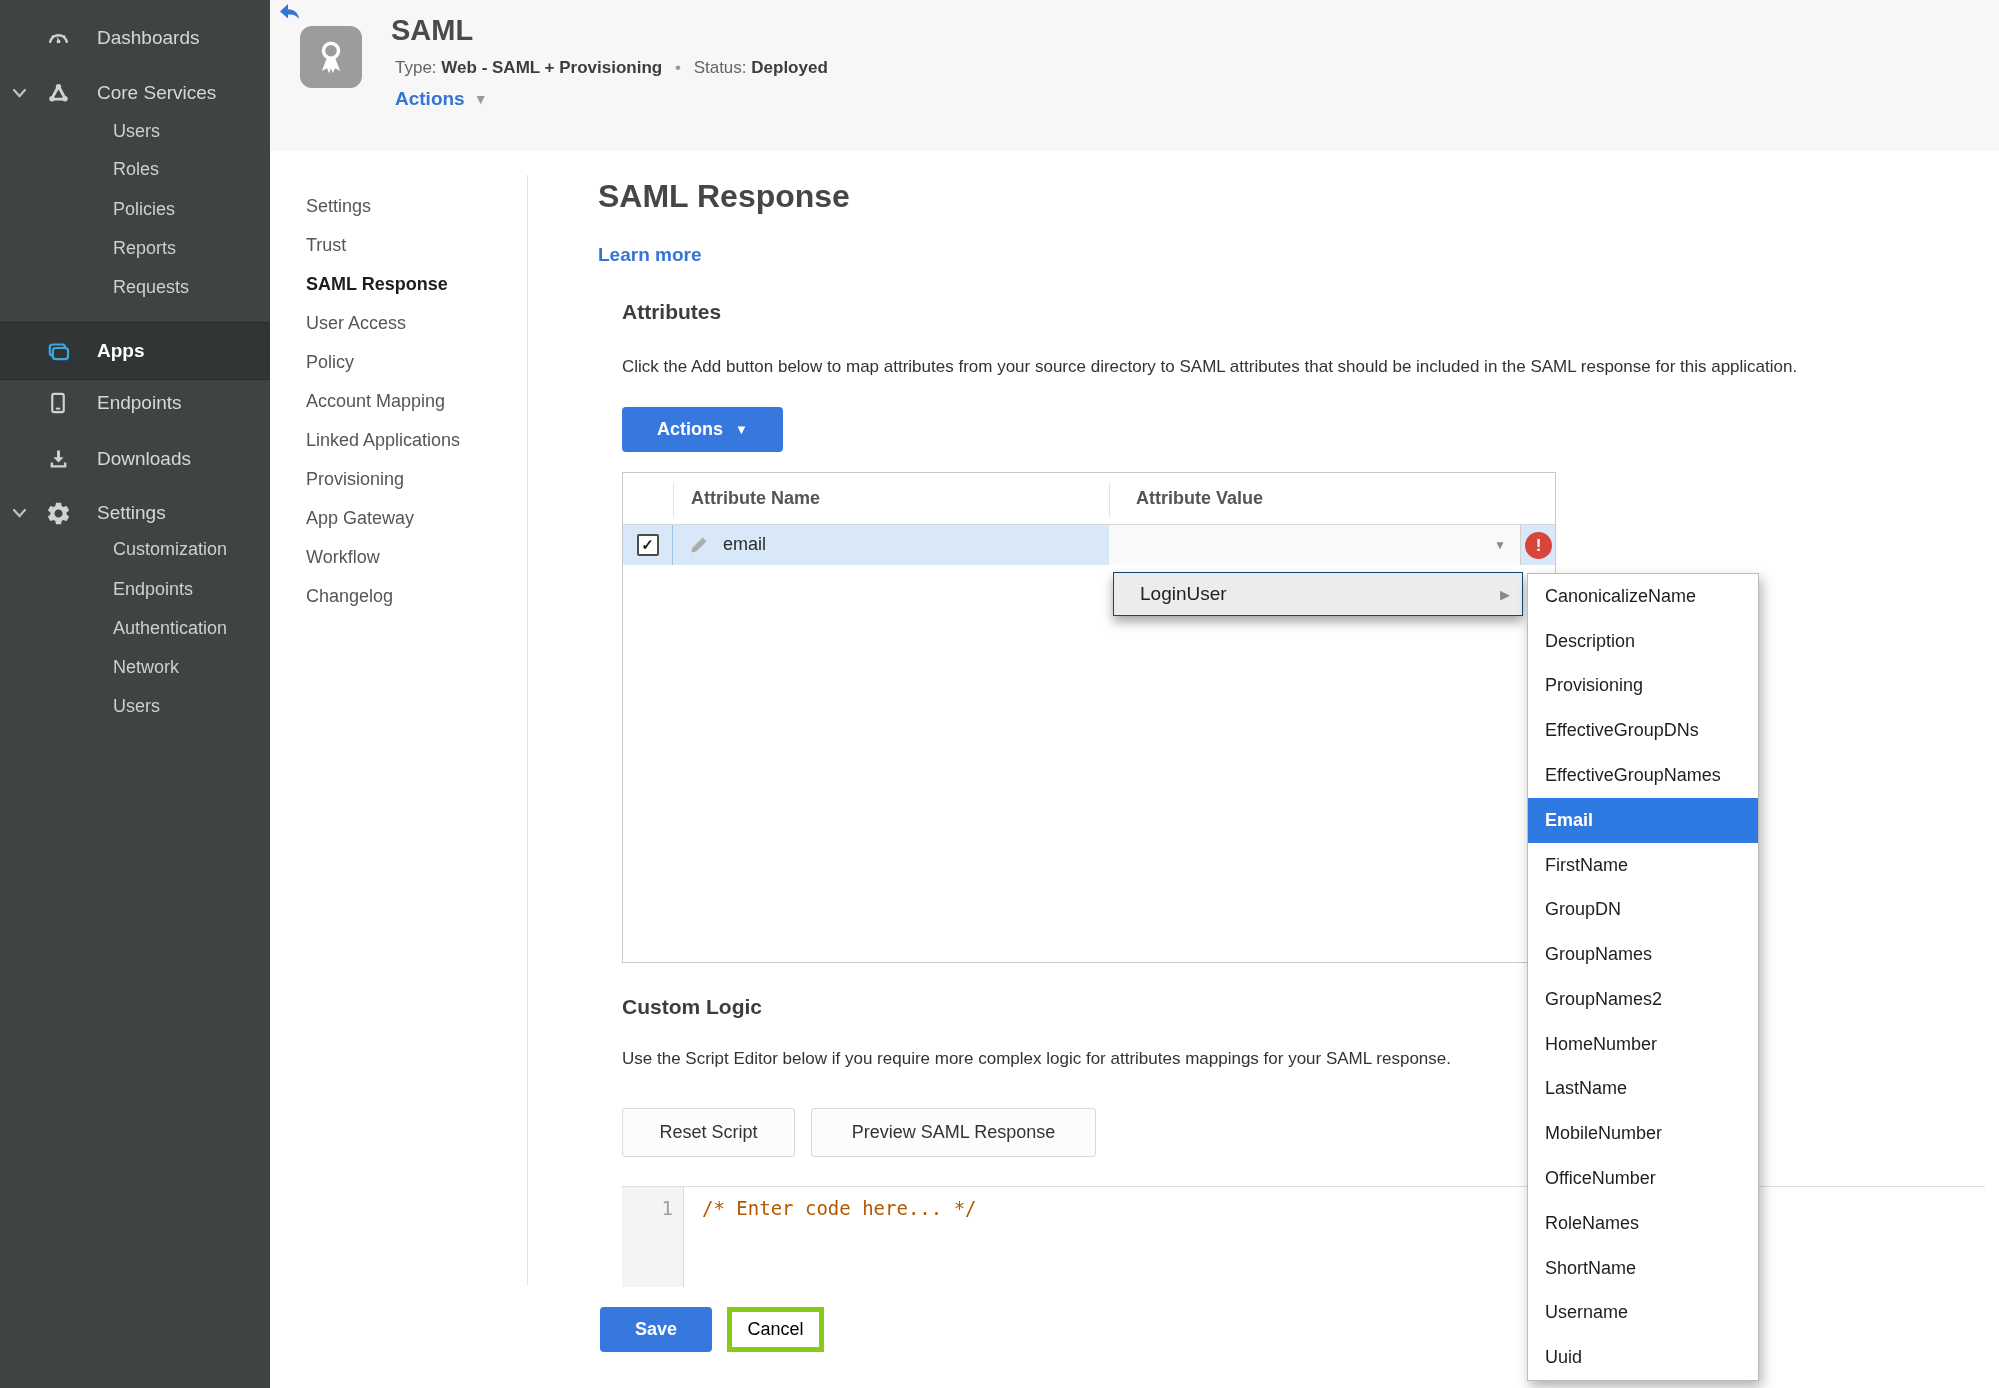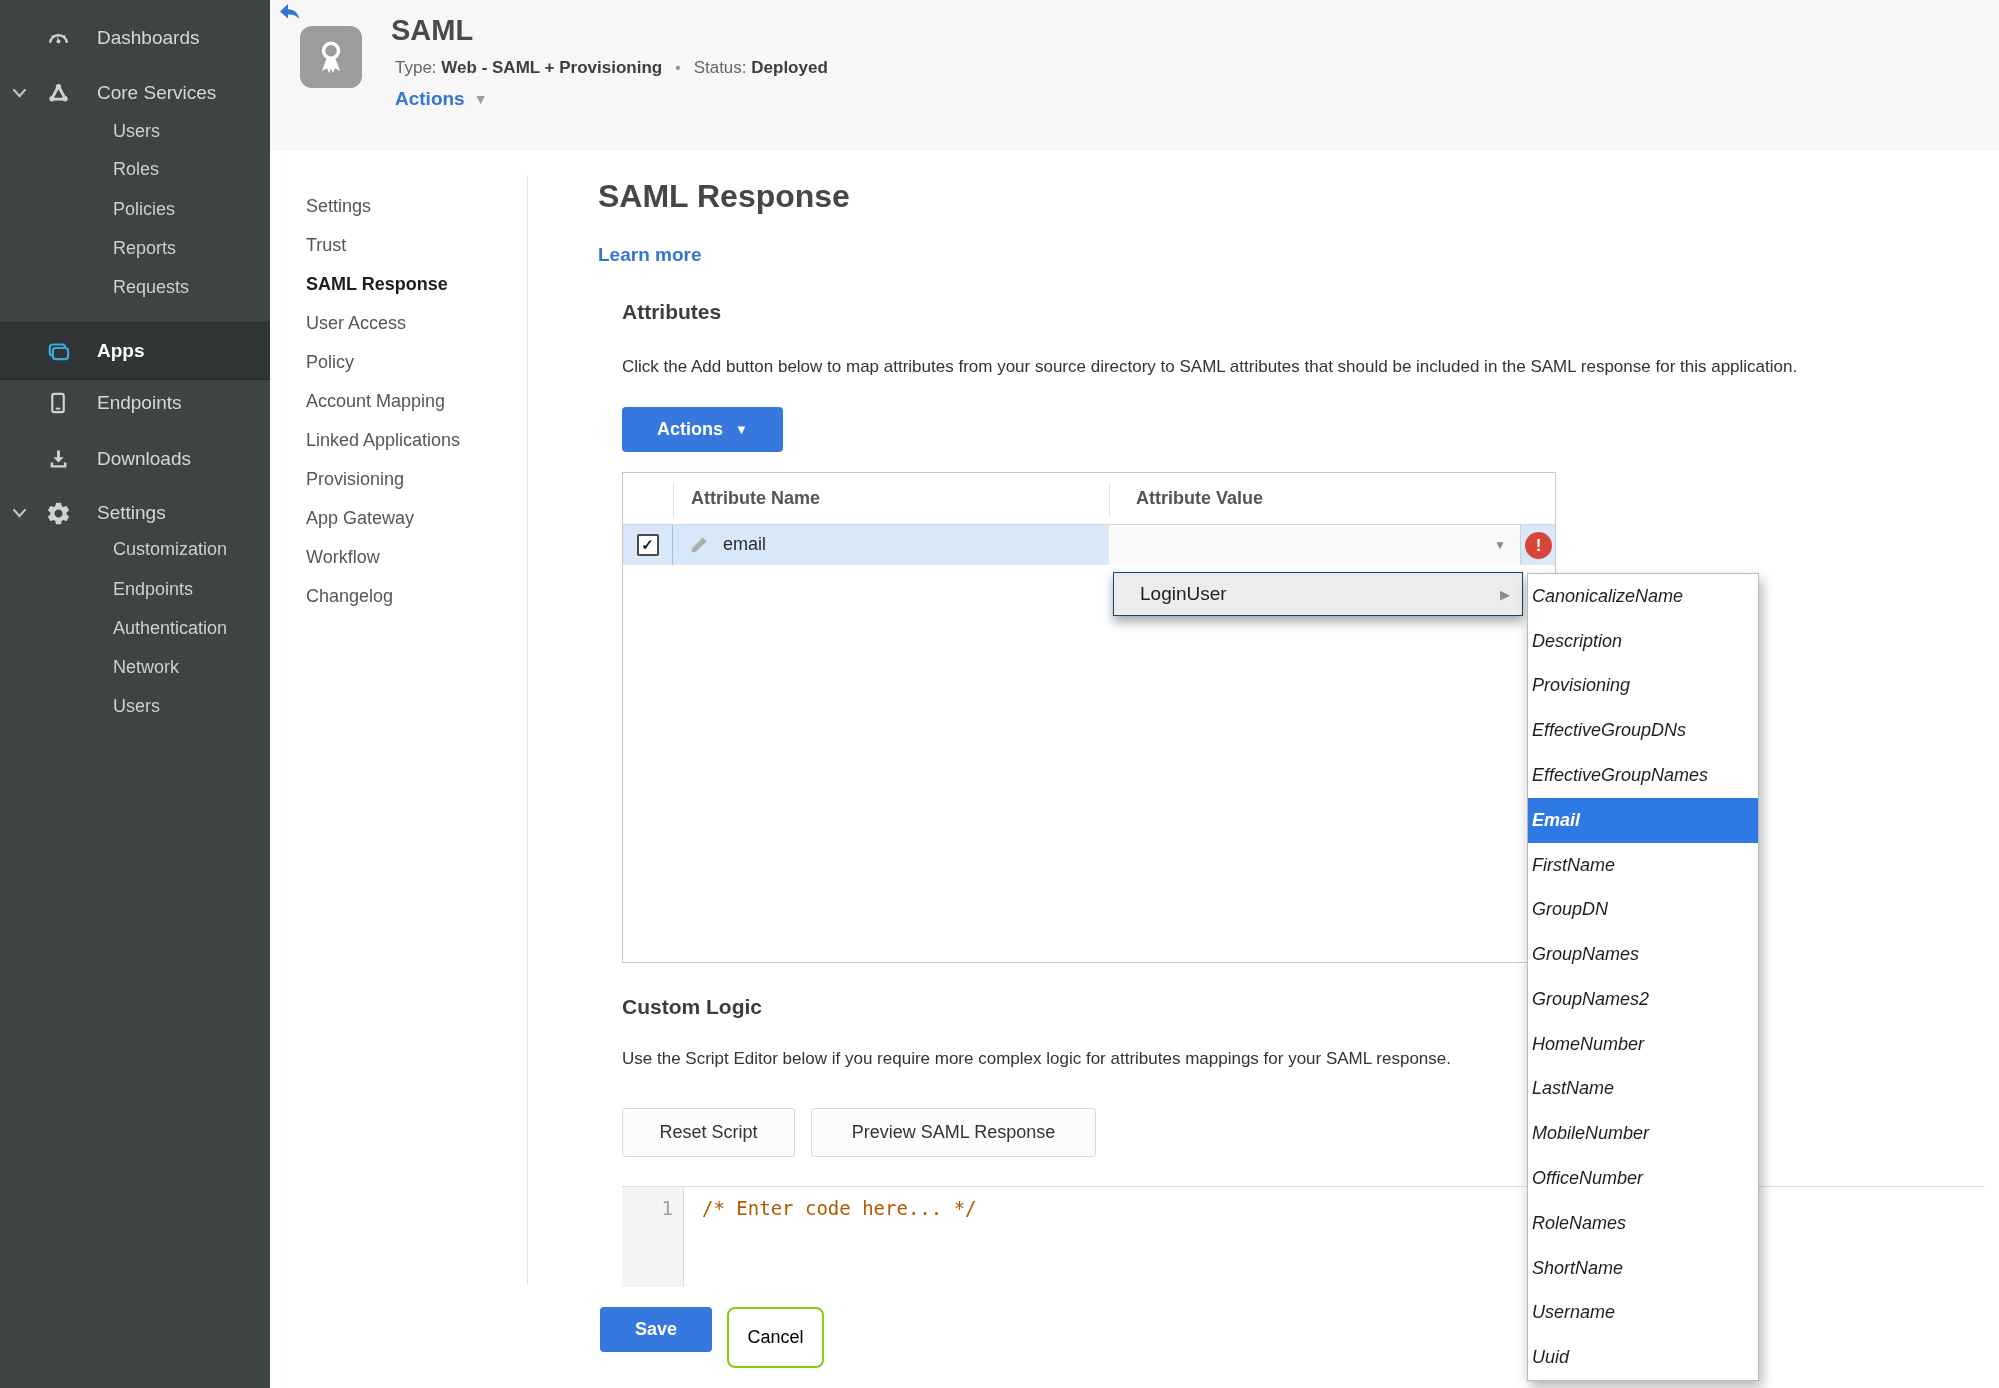--- a/index.html
+++ b/index.html
@@ -62,34 +62,34 @@
   .row-name { position:absolute; left:100px; top:9px; font-size:18px; color:#2b2b2b; }
   .val-select { position:absolute; left:486px; top:0; width:412px; height:40px; background:#f9f9f9; border-right:1px solid #cfcfcf; cursor:pointer; }
   .val-select .caret { position:absolute; right:14px; top:13px; font-size:12px; color:#8a8a8a; }
   .err-badge { position:absolute; left:902px; top:7px; width:27px; height:27px; border-radius:50%; background:#d9453a; color:#fff; font-weight:bold; font-size:17px; display:flex; align-items:center; justify-content:center; }
 
   
   .ctx-menu { position:absolute; left:1113px; top:572px; width:410px; height:44px; background:#ececec; border:1px solid #0c4a6e; box-shadow:0 6px 10px rgba(0,0,0,0.35); display:flex; align-items:center; cursor:pointer; z-index:5; }
   .ctx-menu .lbl { margin-left:26px; font-size:19px; color:#222; }
   .ctx-menu .sub-arrow { position:absolute; right:12px; font-size:13px; color:#8a8a8a; }
   .ctx-submenu { position:absolute; left:1527px; top:573px; width:232px; height:808px; background:#fff; border:1px solid #bbb; box-shadow:3px 6px 12px rgba(0,0,0,0.3); display:flex; flex-direction:column; z-index:6; }
-  .ctx-submenu .item { flex:1; display:flex; align-items:center; padding-left:4px; font-size:18px; color:#1e1e1e; cursor:pointer; white-space:nowrap;font-style:italic; }
+  .ctx-submenu .item { flex:1; display:flex; align-items:center; padding-left:17px; font-size:18px; color:#1e1e1e; cursor:pointer; white-space:nowrap; }
   .ctx-submenu .item.selected { background:#2e7ae2; color:#fff; font-weight:bold; }
 
   
   .btn-plain { background:#fcfcfc; border:1px solid #d9d9d9; border-radius:3px; font-size:18px; color:#333; cursor:pointer; font-family:inherit; }
   .reset-btn { position:absolute; left:622px; top:1108px; width:173px; height:49px; }
   .preview-btn { position:absolute; left:811px; top:1108px; width:285px; height:49px; }
   .editor { position:absolute; left:622px; top:1186px; width:1363px; height:100px; border-top:1px solid #ddd; background:#fff; }
   .gutter { position:absolute; left:0; top:0; width:62px; height:100px; background:#f4f4f4; border-right:1px solid #ddd; text-align:right; }
   .gutter .ln { font-family:"DejaVu Sans Mono", monospace; font-size:19px; color:#9e9e9e; margin:10px 10px 0 0; }
   .code-line { position:absolute; left:80px; top:10px; font-family:"DejaVu Sans Mono", monospace; font-size:19px; color:#b25900; white-space:pre; }
 
   .save-btn { position:absolute; left:600px; top:1307px; width:112px; height:45px; }
-  .cancel-btn { position:absolute; left:727px; top:1307px; width:97px; height:61px; border:2px solid #84cc16; border-radius:8px; background:#fff; font-size:18px; }
+  .cancel-btn { position:absolute; left:727px; top:1307px; width:97px; height:45px; border:5px solid #84cc16; border-radius:0; background:#fff; font-size:18px; }
 </style>
 </head>
 <body>
 
 <div class="screen">
 
   <aside class="sidebar">
 
     <div class="snav-row" style="top:16px;height:44px;">
       <span class="ic">

